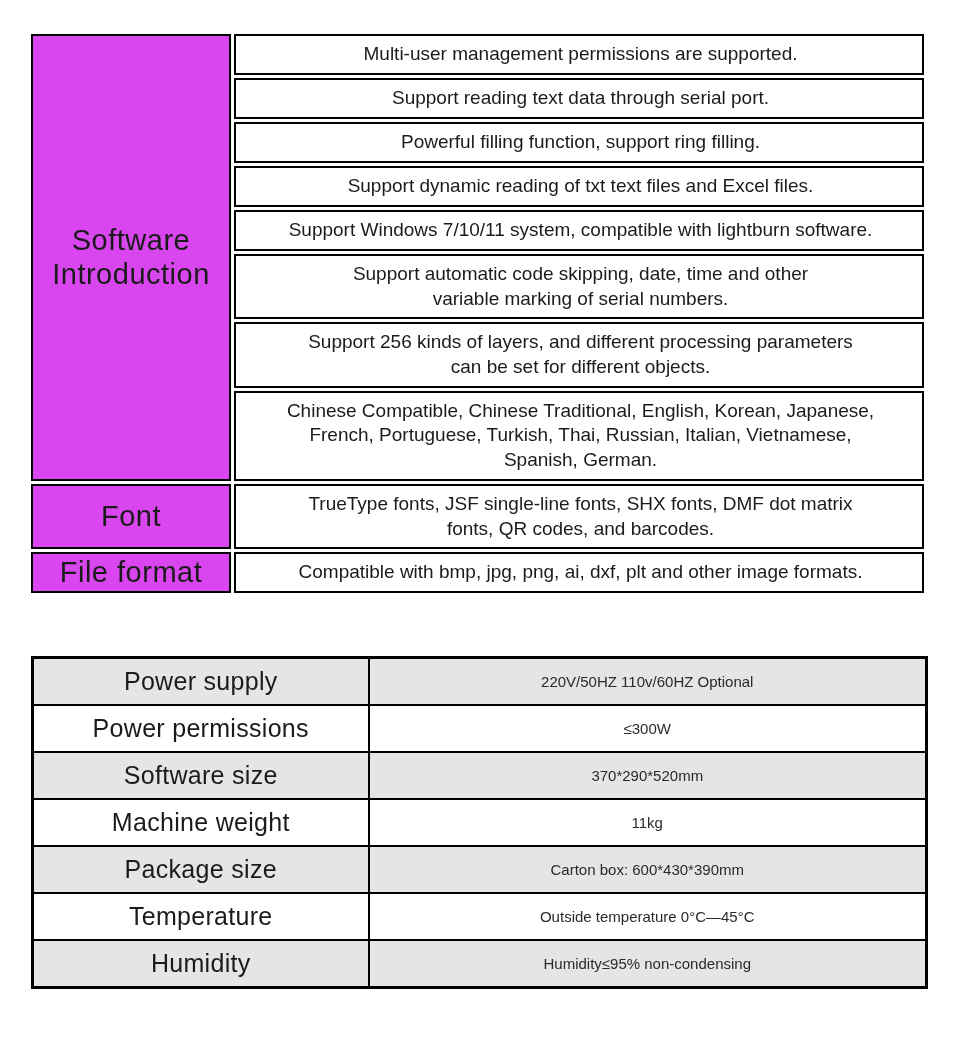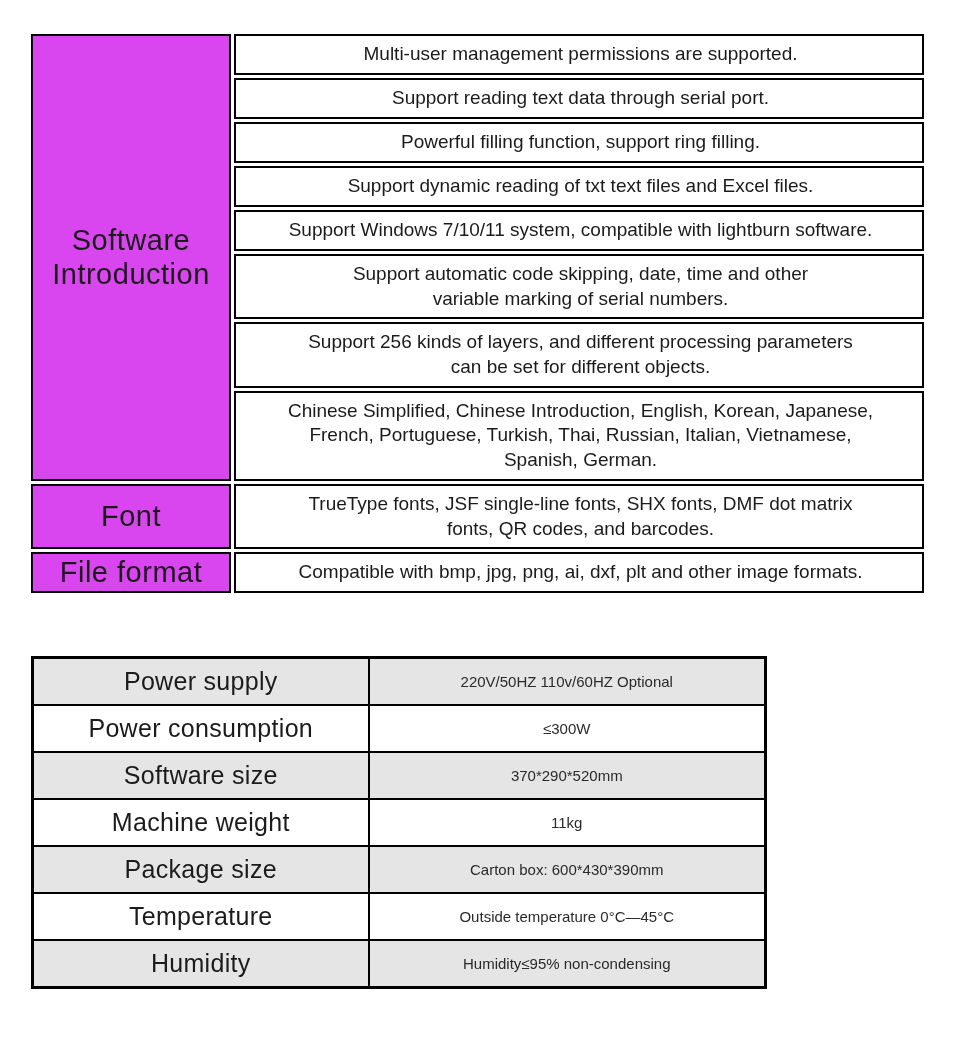--- a/index.html
+++ b/index.html
@@ -49,21 +49,21 @@
     white-space: pre-line;
   }
   td.h1 { height: 41px; }
   td.h2 { height: 62px; }
   td.h3 { height: 86px; }
 
   
   table.t2 {
     border-collapse: collapse;
     table-layout: fixed;
-    width: 736px;
+    width: 897px;
     margin-left: 31px;
     margin-top: 60px;
     border: 3px solid #000000;
   }
   table.t2 col.t2c1 { width: 336px; }
   table.t2 td {
     border: 2px solid #000000;
     vertical-align: middle;
     text-align: center;
     height: 45px;
@@ -105,21 +105,21 @@
       </tr>
       <tr>
         <td class="feat h2">Support automatic code skipping, date, time and other
 variable marking of serial numbers.</td>
       </tr>
       <tr>
         <td class="feat h2">Support 256 kinds of layers, and different processing parameters
 can be set for different objects.</td>
       </tr>
       <tr>
-        <td class="feat h3">Chinese Simplified, Chinese Introduction, English, Korean, Japanese,
+        <td class="feat h3">Chinese Compatible, Chinese Traditional, English, Korean, Japanese,
 French, Portuguese, Turkish, Thai, Russian, Italian, Vietnamese,
 Spanish, German.</td>
       </tr>
       <tr>
         <td class="hdr">Font</td>
         <td class="feat h2">TrueType fonts, JSF single-line fonts, SHX fonts, DMF dot matrix
 fonts, QR codes, and barcodes.</td>
       </tr>
       <tr>
         <td class="hdr">File format</td>
@@ -132,21 +132,21 @@
     <colgroup>
         <col class="t2c1">
         <col>
       </colgroup>
     <tbody>
       <tr>
         <td class="spec-label">Power supply</td>
         <td class="spec-value">220V/50HZ 110v/60HZ Optional</td>
       </tr>
       <tr>
-        <td class="spec-label">Power consumption</td>
+        <td class="spec-label">Power permissions</td>
         <td class="spec-value">≤300W</td>
       </tr>
       <tr>
         <td class="spec-label">Software size</td>
         <td class="spec-value">370*290*520mm</td>
       </tr>
       <tr>
         <td class="spec-label">Machine weight</td>
         <td class="spec-value">11kg</td>
       </tr>

